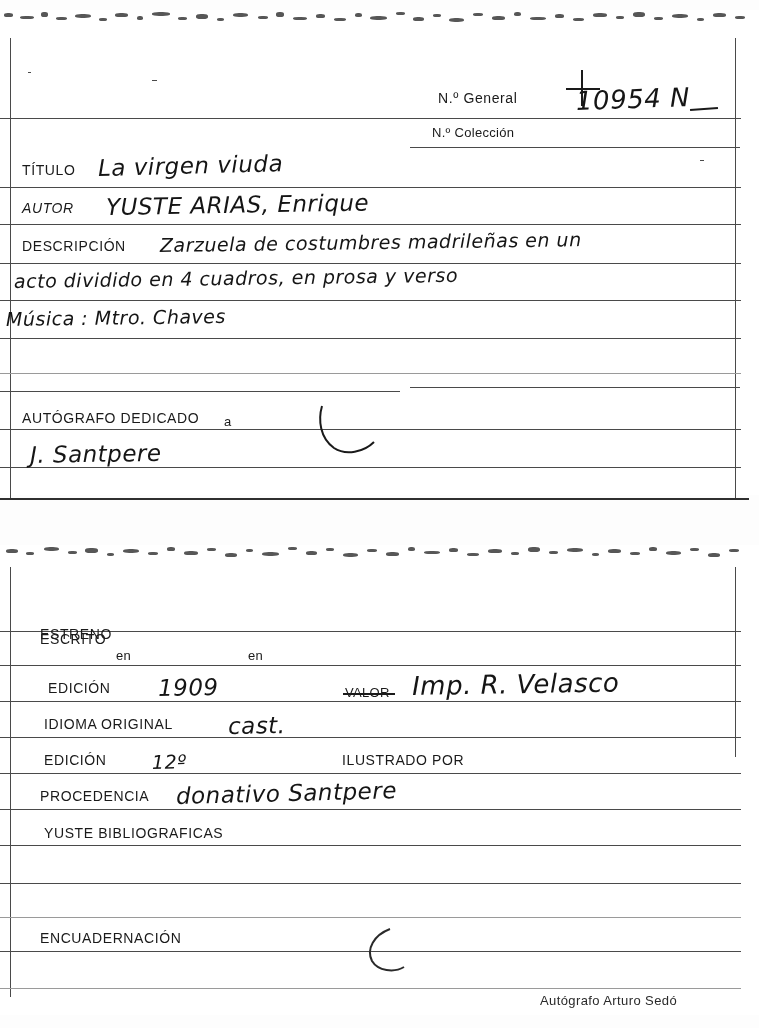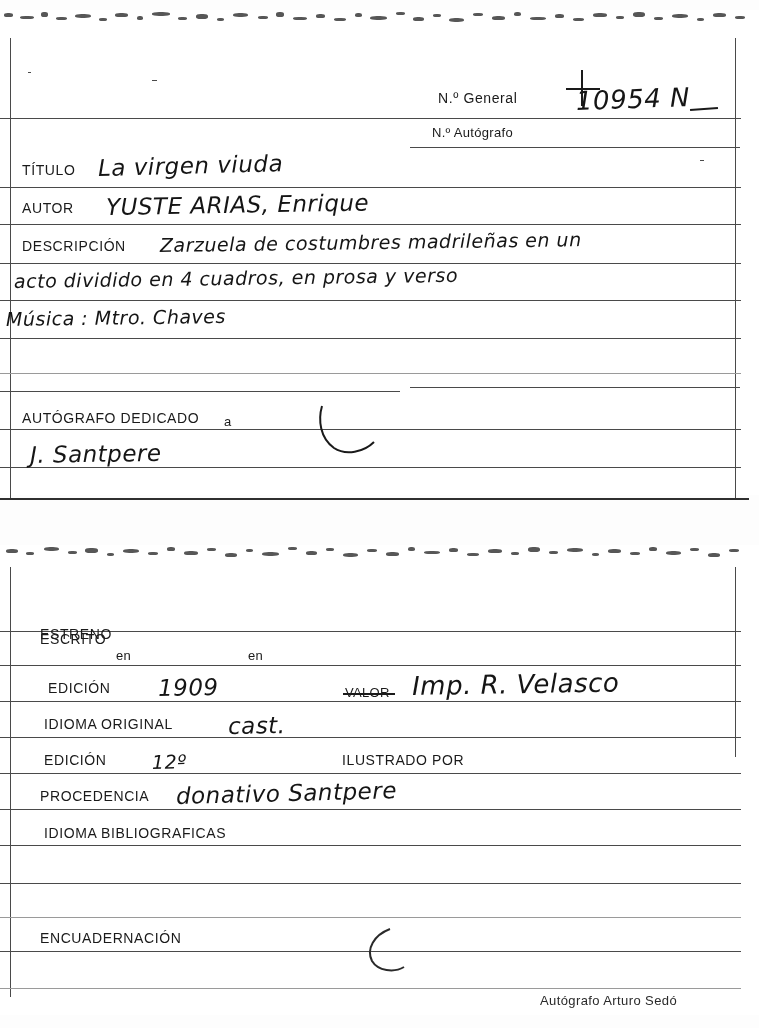--- a/index.html
+++ b/index.html
@@ -189,23 +189,23 @@
     <div class="rule" style="left:0;top:381px;width:400px;"></div>
     <div class="rule" style="left:410px;top:377px;width:330px;"></div>
     <div class="rule" style="left:0;top:419px;width:741px;"></div>
     <div class="rule" style="left:0;top:457px;width:741px;"></div>
 
     <div class="rule" style="left:28px;top:62px;width:3px;"></div>
     <div class="rule" style="left:152px;top:70px;width:5px;"></div>
     <div class="rule" style="left:700px;top:150px;width:4px;"></div>
 
     <div class="label" style="left:438px;top:80px;">N.º General</div>
-    <div class="label small" style="left:432px;top:115px;">N.º Autógrafo</div>
+    <div class="label small" style="left:432px;top:115px;">N.º Colección</div>
     <div class="label" style="left:22px;top:152px;">TÍTULO</div>
-    <div class="label" style="left:22px;top:190px;">AUTOR</div>
+    <div class="label" style="left:22px;top:190px;font-style:italic;">AUTOR</div>
     <div class="label" style="left:22px;top:228px;">DESCRIPCIÓN</div>
     <div class="label" style="left:22px;top:400px;text-align:right;">AUTÓGRAFO DEDICADO</div>
     <div class="label small" style="left:224px;top:404px;">a</div>
 
     <div class="hand xl" style="left:576px;top:76px;transform:rotate(-2deg);">10954 N</div>
     <div class="cross-v" style="left:581px;top:60px;height:36px;"></div>
     <div class="strike" style="left:566px;top:78px;width:34px;"></div>
     <div class="strike" style="left:690px;top:98px;width:28px;transform:rotate(-4deg);"></div>
 
     <div class="hand lg" style="left:98px;top:145px;transform:rotate(-1.5deg);">La virgen viuda</div>
@@ -281,21 +281,21 @@
     <div class="label" style="left:40px;top:86px;">ESCRITO</div>
     <div class="label small" style="left:116px;top:103px;">en</div>
     <div class="label small" style="left:248px;top:103px;">en</div>
     <div class="label" style="left:48px;top:135px;">EDICIÓN</div>
     <div class="label small" style="left:345px;top:140px;">VALOR</div>
     <div class="strike" style="left:343px;top:148px;width:52px;"></div>
     <div class="label" style="left:44px;top:171px;">IDIOMA ORIGINAL</div>
     <div class="label" style="left:44px;top:207px;">EDICIÓN</div>
     <div class="label" style="left:342px;top:207px;">ILUSTRADO POR</div>
     <div class="label" style="left:40px;top:243px;">PROCEDENCIA</div>
-    <div class="label" style="left:44px;top:280px;">IDIOMA BIBLIOGRAFICAS</div>
+    <div class="label" style="left:44px;top:280px;">YUSTE BIBLIOGRAFICAS</div>
     <div class="label" style="left:40px;top:385px;">ENCUADERNACIÓN</div>
 
     <div class="hand lg" style="left:158px;top:130px;transform:rotate(-1deg);">1909</div>
     <div class="hand xl" style="left:412px;top:126px;transform:rotate(-1deg);">Imp. R. Velasco</div>
     <div class="hand lg" style="left:228px;top:168px;transform:rotate(-1deg);">cast.</div>
     <div class="hand" style="left:152px;top:206px;transform:rotate(-1deg);">12º</div>
     <div class="hand lg" style="left:176px;top:238px;transform:rotate(-1.5deg);">donativo Santpere</div>
 
     <svg class="squiggle" width="70" height="50" viewBox="0 0 70 50" style="left:360px;top:382px;">
       <path d="M30 2 C 14 8, 6 22, 12 34 C 18 44, 34 46, 44 40" fill="none" stroke="#2a2a2a" stroke-width="2"></path>

